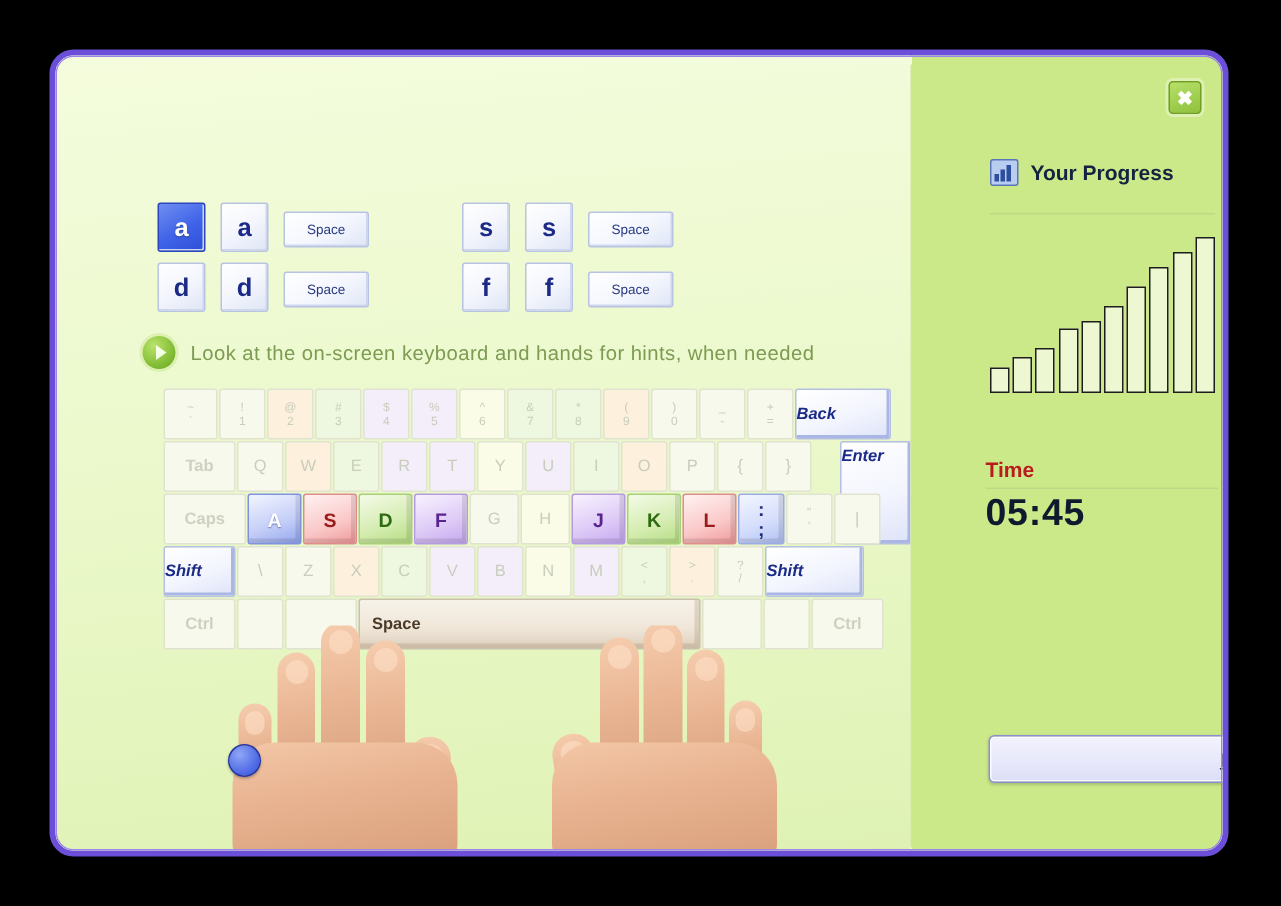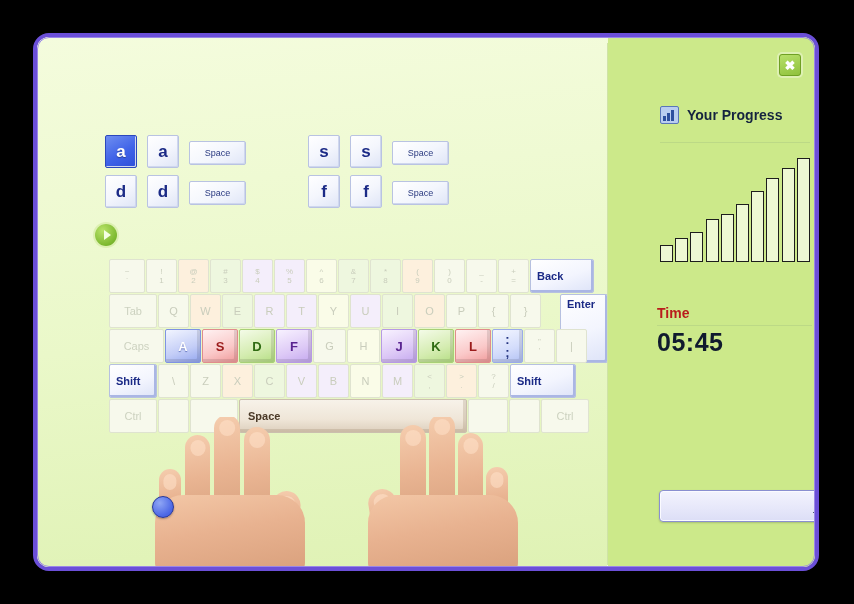--- a/index.html
+++ b/index.html
@@ -65,22 +65,22 @@
   .num .lbl{font-size:8px;line-height:9px;text-align:center;}
   .z-orange{background:#fdf0dd;}
   .z-green{background:#eef7df;}
   .z-purple{background:#f4eefb;}
   .z-plain{background:#f7f9ec;}
   .z-ylw{background:#fafce8;}
 
   
   .key.mod{background:linear-gradient(160deg,#ffffff 0%,#f3f5fe 55%,#dde3f8 100%);
     border-color:#b6c0e0;color:#1b2a86;font-weight:bold;font-size:11px;
-    box-shadow:inset -2px -2px 0 #aab6e4;justify-content:flex-start;padding-left:6px;}
-  .key.faint{color:#cdd2c0;font-weight:normal;background:#f7f9ec;
+    box-shadow:inset -2px -2px 0 #aab6e4;justify-content:flex-start;font-style:italic;}
+  .key.faint{color:#cdd2c0;font-weight:bold;background:#f7f9ec;
      border-color:#dfe3d0;box-shadow:none;}
 
   
   .key.hl{font-weight:bold;font-size:13px;box-shadow:inset -3px -3px 0 rgba(0,0,0,.10);}
   .hl.h-blue{background:linear-gradient(160deg,#f2f5ff 0%,#c3cdf7 60%,#93a6ef 100%);
      border-color:#7f92e2;color:#ffffff;text-shadow:0 1px 1px rgba(40,60,150,.6);}
   .hl.h-red{background:linear-gradient(160deg,#fff2f2 0%,#fac8c8 60%,#f09a9a 100%);
      border-color:#e08c8c;color:#9b1b1b;}
   .hl.h-green{background:linear-gradient(160deg,#f4fbe8 0%,#d4ecb0 60%,#b5de84 100%);
      border-color:#a8d076;color:#2f6b12;}
@@ -170,20 +170,21 @@
             <div class="grp">
               <div class="kbox">f</div>
               <div class="kbox">f</div>
               <div class="spacebox">Space</div>
             </div>
           </div>
         </div>
 
       <div class="instr" style="left:58px;top:187px;">
         <span class="bullet"></span>
+        <span class="instr-text">Look at the on-screen keyboard and hands for hints, when needed</span>
       </div>
 
       <div id="kbd">
           <div class="krow">
             <div class="key z-plain num" style="width: 36px;">
               <span class="lbl">
                 <div>~</div>
                 <div>`</div>
               </span>
             </div>

